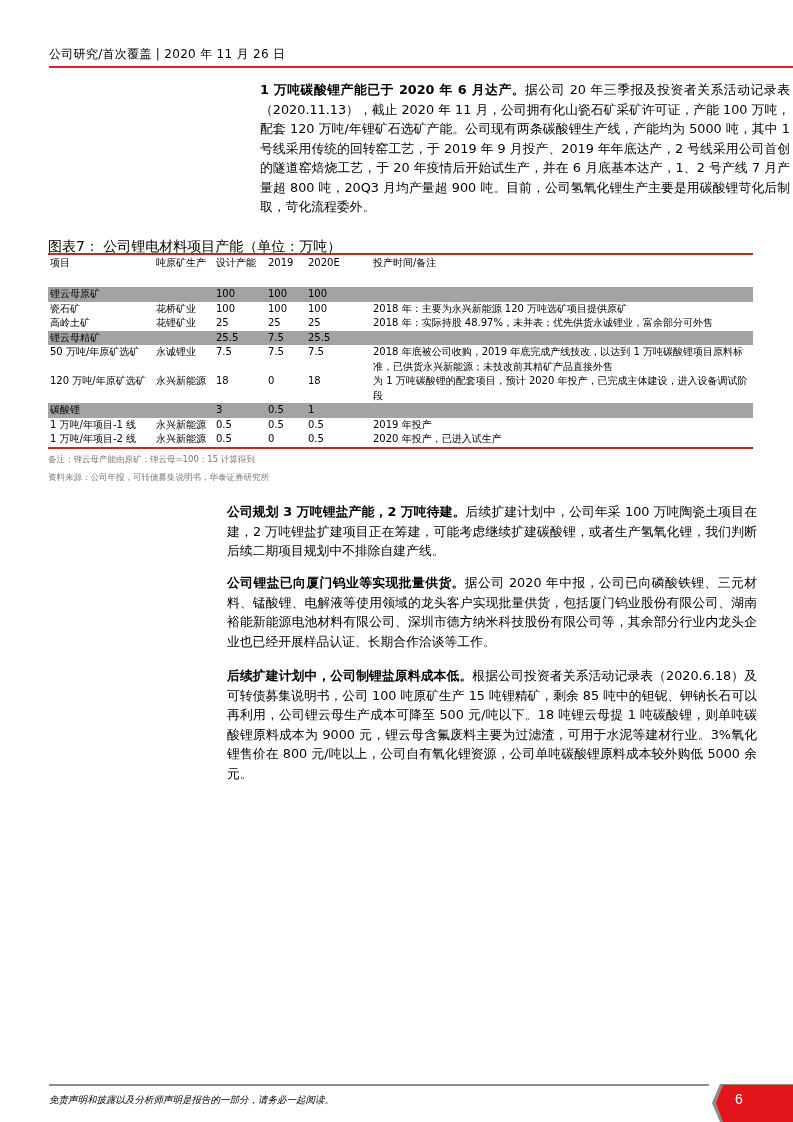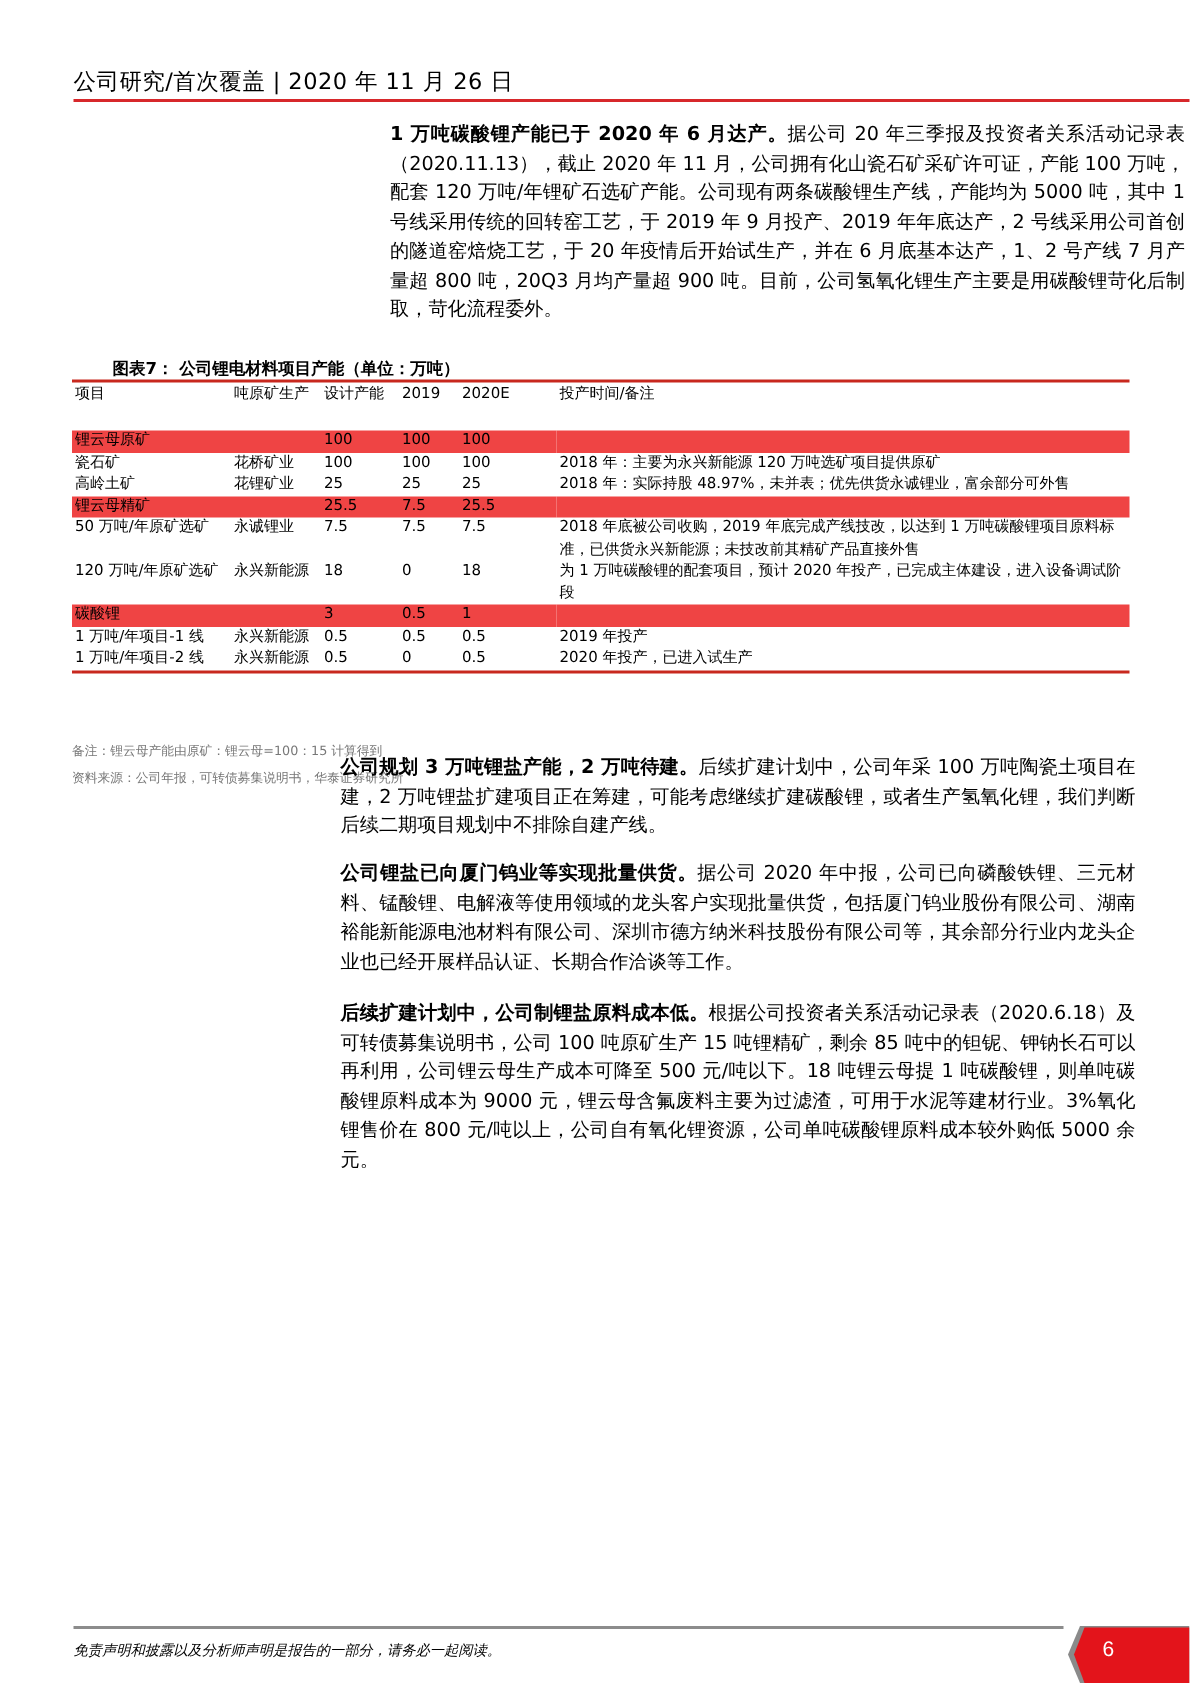--- a/index.html
+++ b/index.html
@@ -5,60 +5,60 @@
   html, body { margin: 0; padding: 0; background: #ffffff; }
   body {
     width: 793px; height: 1122px; position: relative; overflow: hidden;
     font-family: "DejaVu Sans", "Liberation Sans", sans-serif;
     color: #000;
   }
   .header {
     position: absolute; left: 49px; top: 44px; width: 744px; height: 22px;
   }
   .header-text {
-    position: absolute; left: 0; top: 0; font-size: 15px; line-height: 20px; white-space: nowrap;
+    position: absolute; left: 0; top: 0; font-size: 12px; line-height: 20px; white-space: nowrap;
     letter-spacing: 0.3px;
     text-align: right;
   }
   .header-rule {
     position: absolute; left: 0; top: 22px; width: 744px; height: 2px; background: #d7282b;
   }
   .para {
     position: absolute; left: 227px; width: 530px;
     font-size: 12.8px; line-height: 19.5px; text-align: justify;
   }
   .para b { font-weight: bold; }
   .p1 { top: 80px; margin-left: 33px; }
   .p2 { top: 502px; }
   .p3 { top: 573px; }
   .p4 { top: 666px; }
 
   .fig-title {
-    position: absolute; left: 48px; top: 238px; font-size: 11px; font-weight: bold; white-space: nowrap; margin-left: 27px;
+    position: absolute; left: 48px; top: 238px; font-size: 14px; font-weight: normal; white-space: nowrap;
   }
   .fig-rule-top { position: absolute; left: 48px; top: 253px; width: 705px; height: 1.5px; background: #c8281e; }
   .fig-rule-bottom { position: absolute; left: 48px; top: 447px; width: 705px; height: 1.5px; background: #c8281e; }
 
   table.cap {
     position: absolute; left: 48px; top: 255px; width: 705px;
     border-collapse: collapse; font-size: 10px;
   }
   table.cap th, table.cap td {
     padding: 0 0 0 2px; text-align: left; vertical-align: top; line-height: 14.5px; white-space: nowrap;
   }
   table.cap th { font-weight: normal; height: 32px; line-height: 16px; }
-  table.cap tr.shade td { background: #ef4444; }
+  table.cap tr.shade td { background: #a3a3a3; }
   table.cap td.c0 { width: 104px; }
   table.cap td.c1 { width: 58px; }
   table.cap td.c2 { width: 50px; }
   table.cap td.c3 { width: 38px; }
   table.cap td.c4 { width: 63px; }
   table.cap td.c5 { white-space: normal; }
 
-  .note { position: absolute; left: 48px; font-size: 8.5px; color: #777; white-space: nowrap; margin-top: 41px; }
+  .note { position: absolute; left: 48px; font-size: 8.5px; color: #777; white-space: nowrap; }
   .note1 { top: 454px; }
   .note2 { top: 472px; }
 
   .footer-rule { position: absolute; left: 49px; top: 1084px; width: 660px; height: 2px; background: #8c8c8c; }
   .footer-text { position: absolute; left: 49px; top: 1094px; font-size: 9.5px; font-style: italic; white-space: nowrap; }
   .page-tab {
     position: absolute; left: 712px; top: 1084px; width: 81px; height: 38px;
   }
   .page-num {
     position: absolute; left: 735px; top: 1091px; color: #fff; font-size: 14px; font-family: "Liberation Sans", sans-serif;

